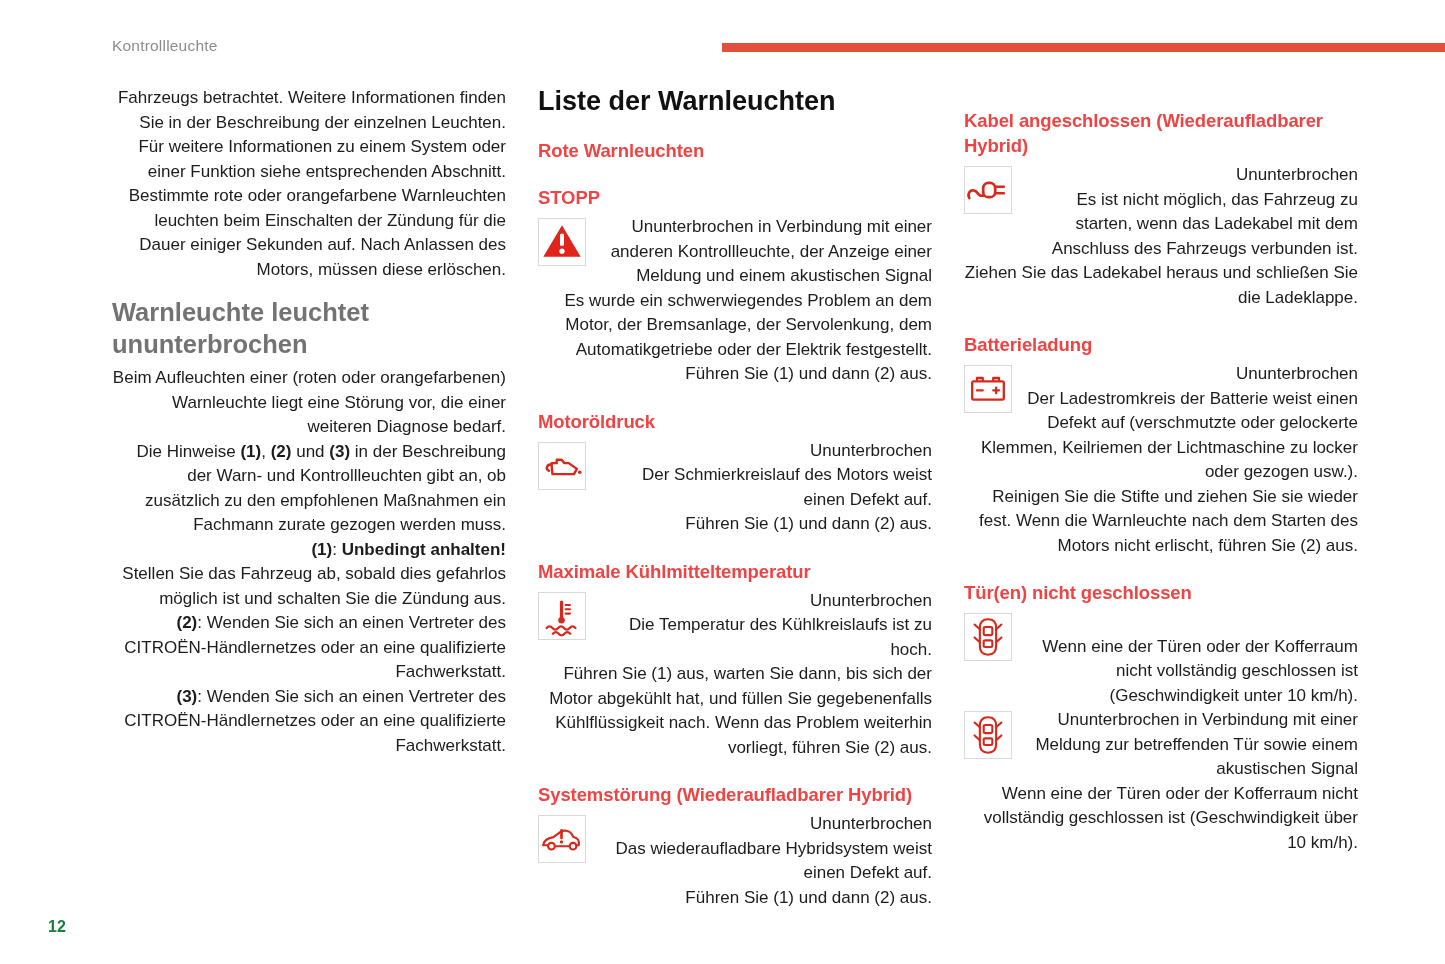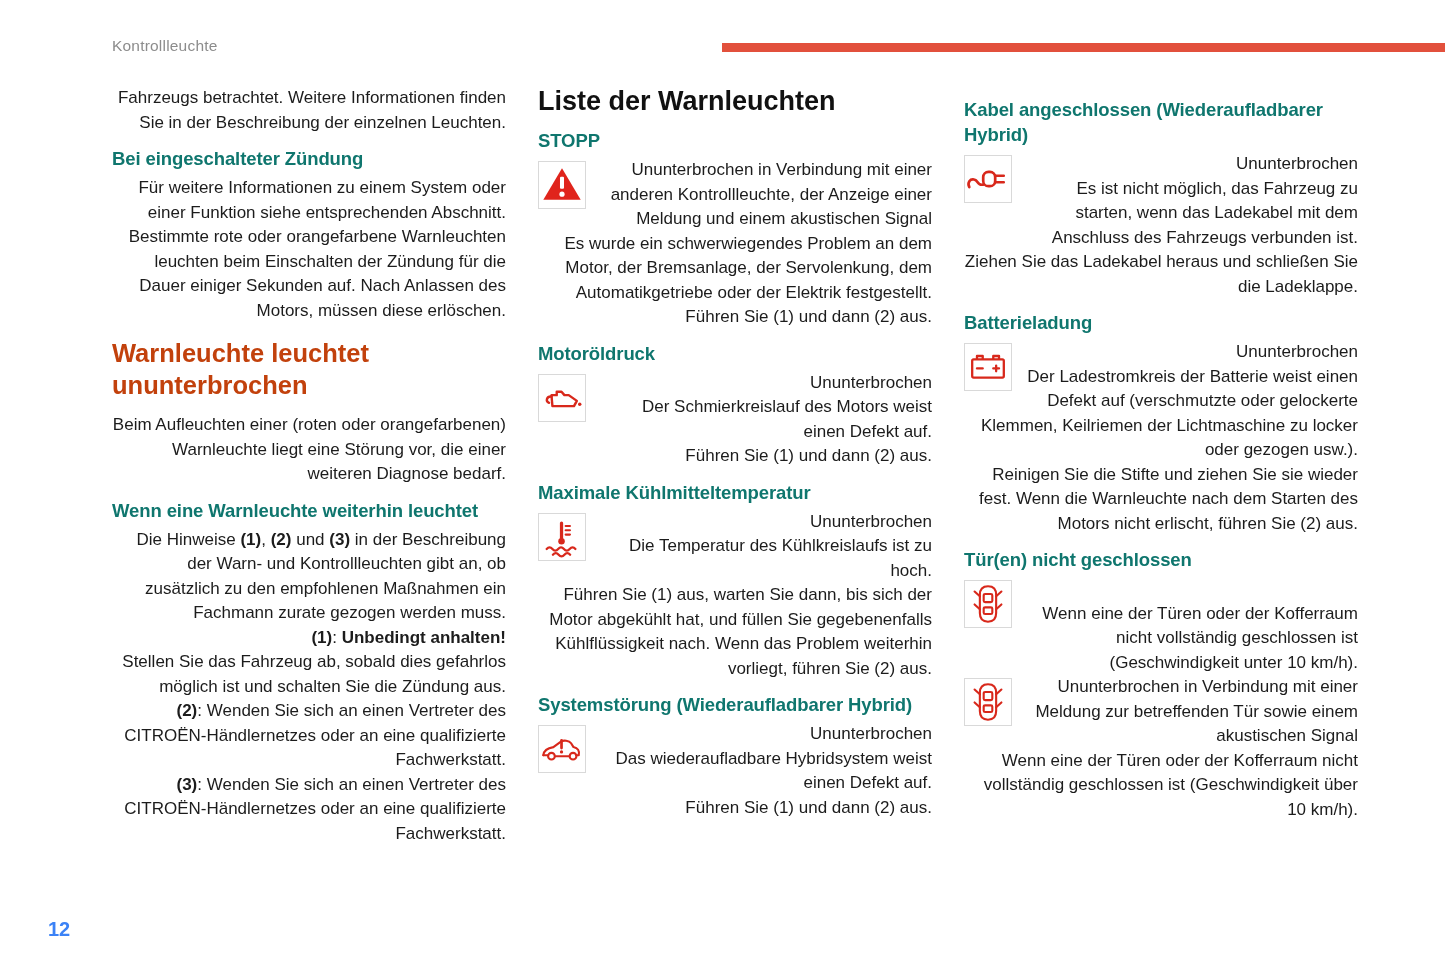--- a/index.html
+++ b/index.html
@@ -21,60 +21,59 @@
     display:flex;gap:32px;
   }
   .col{width:394px;}
   .col > :first-child{margin-top:0;}
   p{margin:0;font-size:17px;line-height:24.5px;text-align:right;}
   .b{font-weight:bold;}
   h1.page-title{
     font-size:27px;line-height:30px;margin:2px 0 12px;color:#111;
   }
   h2.section{
-    font-size:25.5px;line-height:32px;margin:14px 0 12px;color:#c2410c;clear:both;
+    font-size:25.5px;line-height:32px;margin:14px 0 6px;color:#737373;clear:both;
   }
   h3.sub{
-    font-size:18.5px;line-height:25px;margin:11px 0 5px;color:#0f766e;
+    font-size:18.5px;line-height:25px;margin:22px 0 5px;color:#ef4444;
     letter-spacing:-.1px;clear:both;
   }
   .flow::after{content:"";display:block;clear:both;}
   .iconbox{
     float:left;width:46px;height:46px;margin:3px 10px 3px 0;
     border:1px solid #d9d9d9;background:#fff;
     display:flex;align-items:center;justify-content:center;
     color:var(--icon-red,#d8281b);
   }
   .iconbox svg{display:block;}
   .page-number{
     position:absolute;left:48px;top:918px;
-    font-size:20px;font-weight:bold;color:#3b82f6;
+    font-size:16px;font-weight:bold;color:#15803d;
   }
 </style>
 </head>
 <body>
 
 <div class="header-label">Kontrollleuchte</div>
 <div class="header-bar"></div>
 
 <div class="content">
 
   <div class="col">
     <p>Fahrzeugs betrachtet. Weitere Informationen finden Sie in der Beschreibung der einzelnen Leuchten.</p>
-    <h3 class="sub">Bei eingeschalteter Zündung</h3>
     <p>Für weitere Informationen zu einem System oder einer Funktion siehe entsprechenden Abschnitt.</p>
     <p>Bestimmte rote oder orangefarbene Warnleuchten leuchten beim Einschalten der Zündung für die Dauer einiger Sekunden auf. Nach Anlassen des Motors, müssen diese erlöschen.</p>
     <h2 class="section">Warnleuchte leuchtet ununterbrochen</h2>
     <p>Beim Aufleuchten einer (roten oder orangefarbenen) Warnleuchte liegt eine Störung vor, die einer weiteren Diagnose bedarf.</p>
-    <h3 class="sub">Wenn eine Warnleuchte weiterhin leuchtet</h3>
     <p><span>Die Hinweise </span><span class="b">(1)</span><span>, </span><span class="b">(2)</span><span> und </span><span class="b">(3)</span><span> in der Beschreibung der Warn- und Kontrollleuchten gibt an, ob zusätzlich zu den empfohlenen Maßnahmen ein Fachmann zurate gezogen werden muss.</span><br><span class="b">(1)</span><span>: </span><span class="b">Unbedingt anhalten!</span><br><span>Stellen Sie das Fahrzeug ab, sobald dies gefahrlos möglich ist und schalten Sie die Zündung aus.</span><br><span class="b">(2)</span><span>: Wenden Sie sich an einen Vertreter des CITROËN-Händlernetzes oder an eine qualifizierte Fachwerkstatt.</span><br><span class="b">(3)</span><span>: Wenden Sie sich an einen Vertreter des CITROËN-Händlernetzes oder an eine qualifizierte Fachwerkstatt.</span></p>
   </div>
 
   <div class="col">
     <h1 class="page-title">Liste der Warnleuchten</h1>
+    <h3 class="sub">Rote Warnleuchten</h3>
 
     <div class="item">
       <h3 class="sub">STOPP</h3>
       <p class="flow">
         <span class="iconbox">
           <svg viewBox="0 0 48 48" width="46" height="46">
             <path d="M24 6.5 L43.5 39.5 H4.5 Z" fill="#e0241c"></path>
             <rect x="21.9" y="15.5" width="4.2" height="12.5" rx="1.2" fill="#fff"></rect>
             <circle cx="24" cy="33.6" r="2.7" fill="#fff"></circle>
           </svg>

